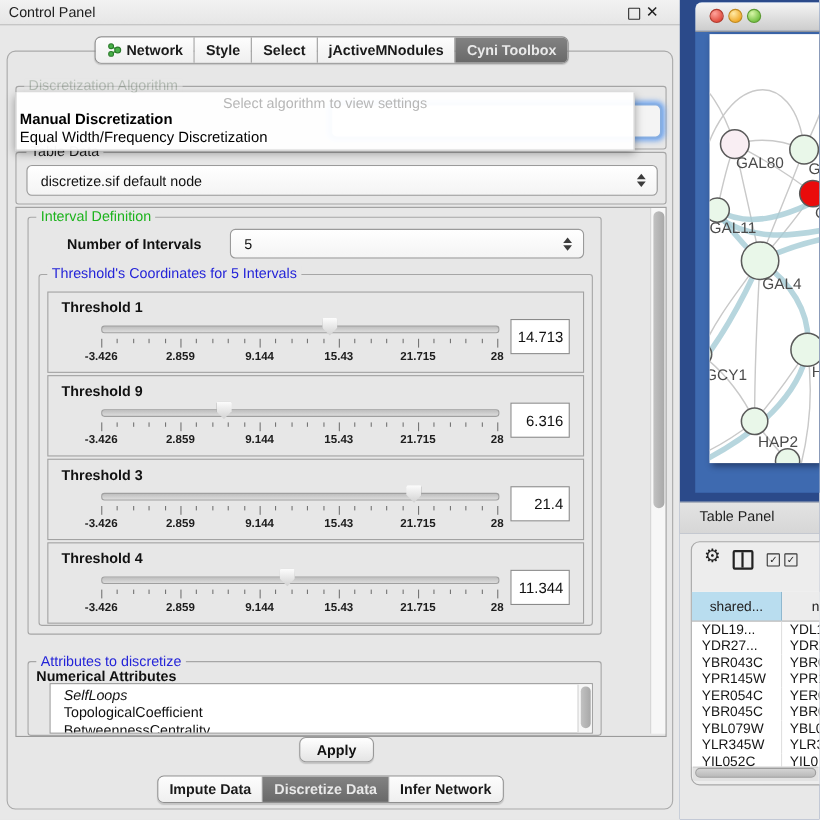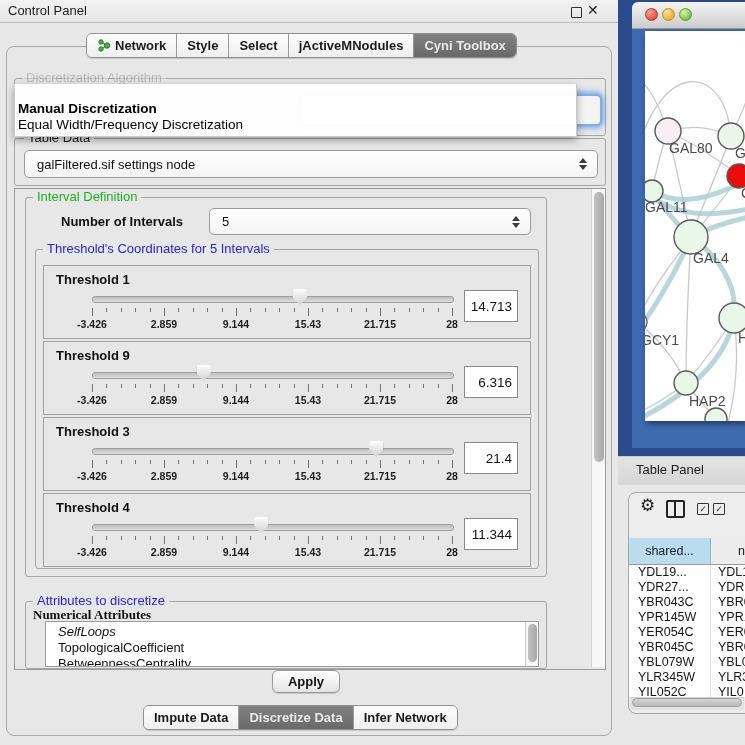--- a/index.html
+++ b/index.html
@@ -164,21 +164,21 @@
       </div>
     </div>
 
   <div class="abs group" style="left:14px;top:78px;width:590px;height:56px;"></div>
   <div class="group-title gt-faded" style="left:22px;top:71px;">Discretization Algorithm</div>
   <div class="abs" id="algo-combo"></div>
 
   <div class="abs group" style="left:14px;top:138px;width:590px;height:46px;"></div>
   <div class="group-title" style="left:24px;top:131px;color:#1c1c1c;">Table Data</div>
   <div class="abs combo" style="left:24px;top:150px;width:572px;height:26px;">
-    <span class="val">galFiltered.sif settings node</span>
+    <span class="val">discretize.sif default node</span>
     <span class="stepper">
         <span class="arr-up"></span>
         <span class="arr-dn"></span>
       </span>
   </div>
 
   <div class="abs" id="scroll-pane">
 
     <div class="abs group" style="left:10px;top:8px;width:520px;height:378px;"></div>
     <div class="group-title gt-green" style="left:18px;top:1px;">Interval Definition</div>
@@ -359,21 +359,21 @@
           <div class="tick-lab" style="left: 144px;">9.144</div>
           <div class="tick-lab" style="left: 216px;">15.43</div>
           <div class="tick-lab" style="left: 288px;">21.715</div>
           <div class="tick-lab" style="left: 360px;">28</div>
         </div>
         <div class="value-box">11.344</div>
       </div>
 
     <div class="abs group" style="left:10px;top:412px;width:520px;height:66px;"></div>
     <div class="group-title gt-blue" style="left:18px;top:405px;">Attributes to discretize</div>
-    <div class="abs lbl-bold" style="left:18px;top:418px;font-family:Liberation Serif, serif;">Numerical Attributes</div>
+    <div class="abs lbl-bold" style="left:18px;top:418px;">Numerical Attributes</div>
     <div class="abs" id="attr-list" style="left:30px;top:432px;">
       <div class="abs vscroll-track" style="right:0;top:0;width:12px;height:44px;">
         <div class="scroll-thumb" style="position:absolute;left:1.5px;top:2px;width:9px;height:38px;"></div>
       </div>
     <div class="attr-item" style="top: 2px; font-style: italic;">SelfLoops</div>
         <div class="attr-item" style="top: 18px;">TopologicalCoefficient</div>
         <div class="attr-item" style="top: 34px;">BetweennessCentrality</div>
       </div>
 
     <div class="abs vscroll-track" style="right:0;top:0;width:13px;height:478px;">
@@ -390,20 +390,21 @@
       <div class="seg selected">
         <span>Discretize Data</span>
       </div>
       <div class="seg">
         <span>Infer Network</span>
       </div>
     </div>
 </div>
 
 <div class="abs" id="algo-popup">
+  <div class="abs" id="algo-prompt">Select algorithm to view settings</div>
   <div class="algo-opt bold" style="top:17px;">Manual Discretization</div>
   <div class="algo-opt" style="top:33px;">Equal Width/Frequency Discretization</div>
 </div>
 
 <div class="abs" id="right-region"></div>
 <div class="abs" id="net-window"></div>
 <div class="abs" id="net-titlebar"></div>
 <div class="light" id="light-red"></div>
 <div class="light" id="light-yellow"></div>
 <div class="light" id="light-green"></div>

